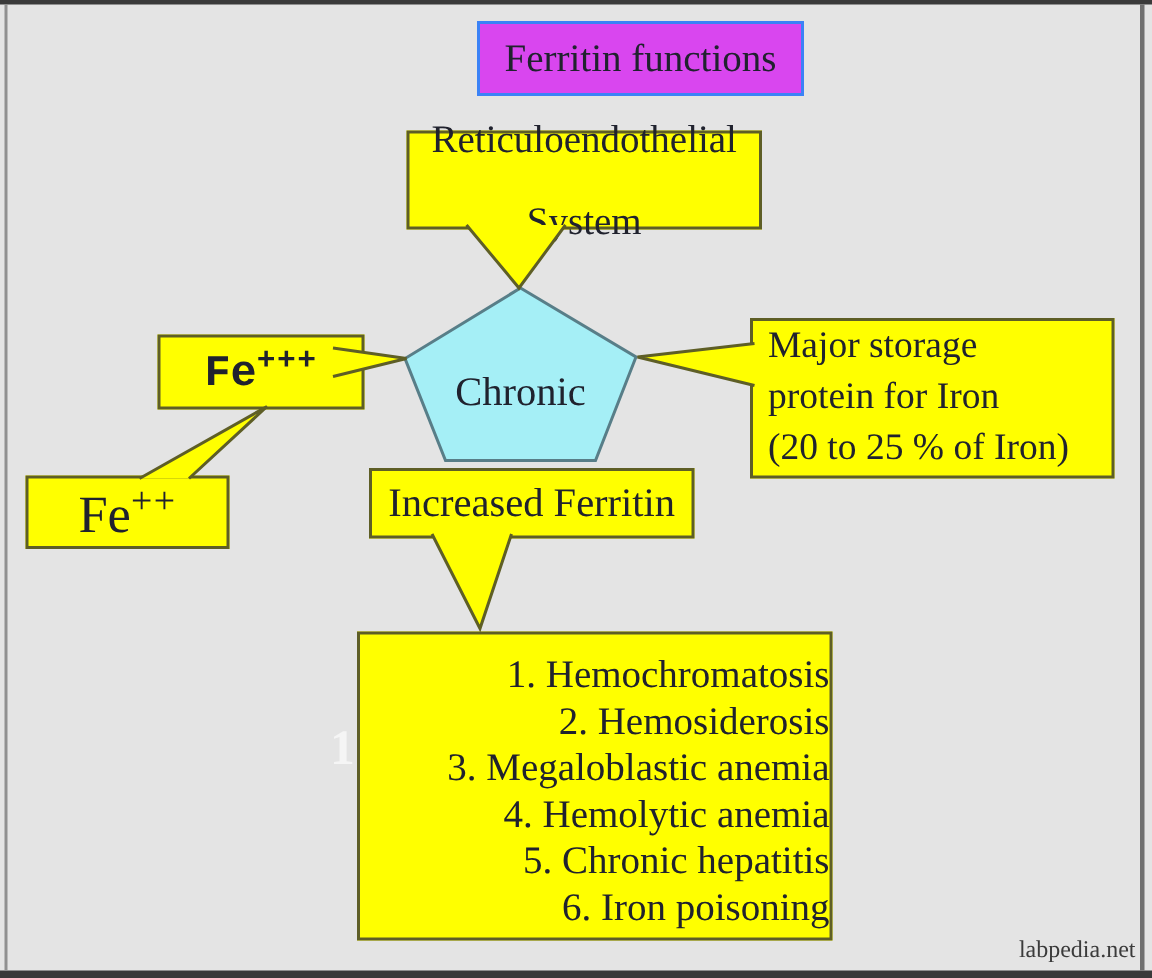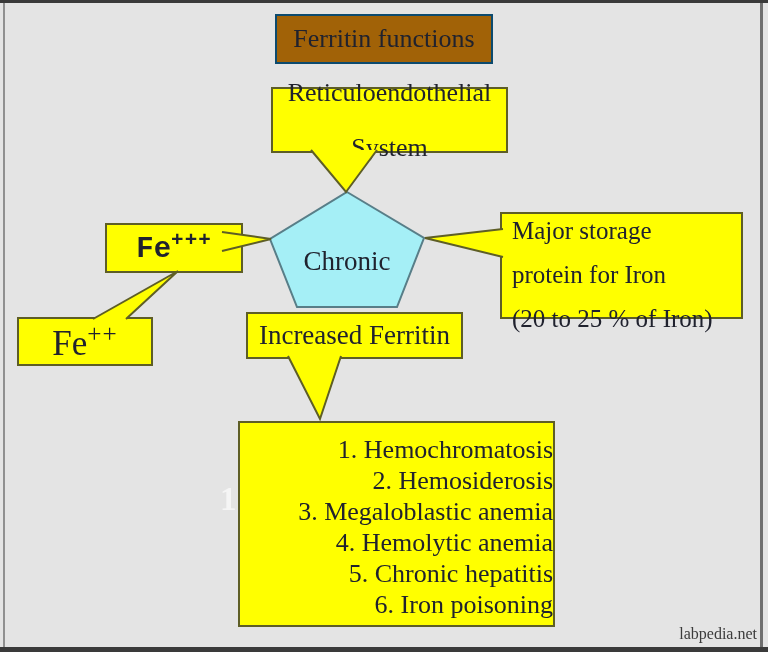--- a/index.html
+++ b/index.html
@@ -15,29 +15,29 @@
     position:absolute;
     box-sizing:border-box;
     display:flex;
     align-items:center;
     justify-content:center;
     text-align:center;
     z-index:2;
     line-height:1.12;
   }
   .yellow{background:#ffff00;border:2px solid #5e5e26;}
-  .cyan{background:#a16207;border:2px solid #0c4a6e;}
+  .cyan{background:#d946ef;border:2px solid #3b82f6;margin-left:43px;}
 
   .title-box{left:275px;top:14px;width:218px;height:50px;font-size:26px;}
   .reticulo-box{left:271px;top:87px;width:237px;height:66px;font-size:26px;flex-direction:column;gap:25px;}
   .fe3-box{left:105px;top:223px;width:138px;height:50px;font-size:29px;font-weight:bold;font-family:Liberation Mono, monospace;}
   .fe2-box{left:17px;top:317px;width:136px;height:49px;font-size:35px;}
   .major-box{left:500px;top:212px;width:243px;height:107px;font-size:25px;
     justify-content:flex-start;text-align:left;padding-left:10px;flex-direction:column;
-    align-items:flex-start;line-height:34px;gap:10px;}
+    align-items:flex-start;line-height:34px;}
   .increased-box{left:246px;top:312px;width:217px;height:47px;font-size:27px;}
   .list-box{left:238px;top:421px;width:317px;height:206px;font-size:26px;
     justify-content:flex-start;align-items:flex-end;text-align:left;
     padding:11px 0 0 27px;flex-direction:column;line-height:31px;}
 
   .pentagon-label{
     position:absolute;left:287px;top:246px;width:120px;
     text-align:center;font-size:27px;z-index:6;
   }
   .sup{vertical-align:super;font-size:0.72em;letter-spacing:1px;}

